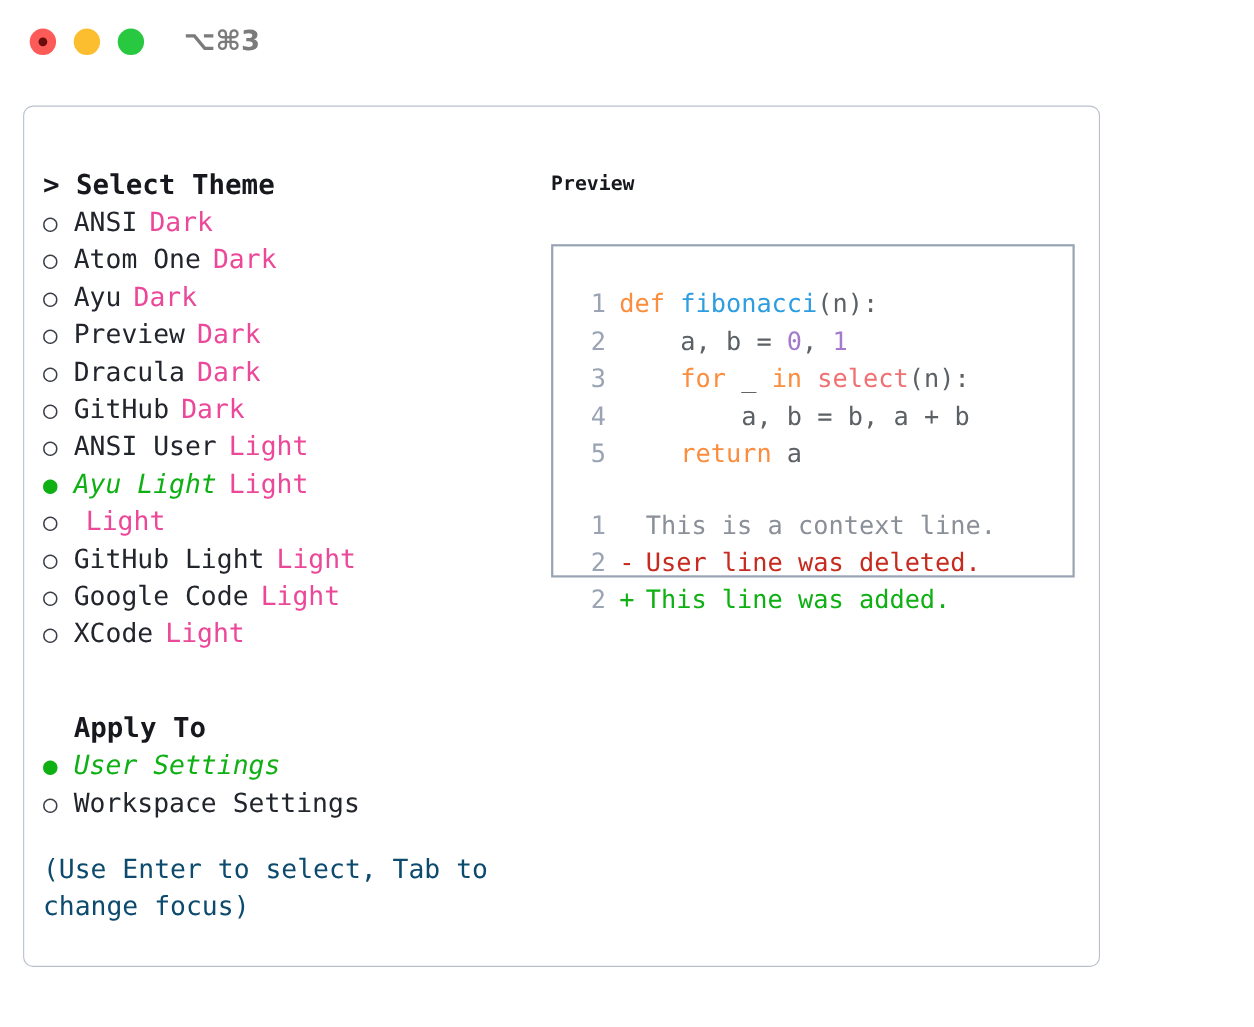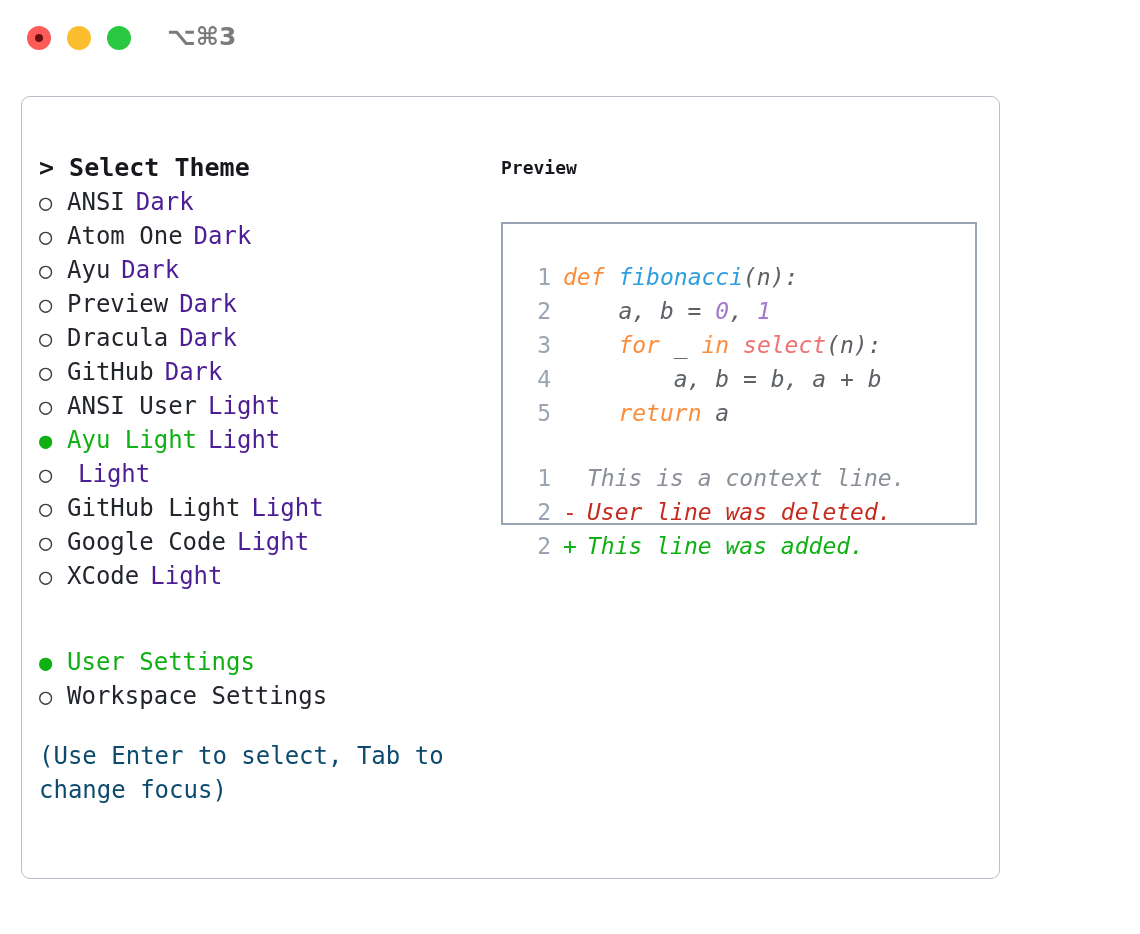--- a/index.html
+++ b/index.html
@@ -118,23 +118,23 @@
   }
   .marker {
     display: inline-block;
     width: 28px;
     flex: 0 0 28px;
     color: #3a3f47;
     font-size: 22px;
   }
   .opt-row.selected .marker { color: #0fb014; }
   .opt-label { color: #22262c; }
-  .opt-row.selected .opt-label { color: #0fb014; }
+  .opt-row.selected .opt-label { color: #0fb014; font-style: italic; }
   .opt-tag {
-    color: #4c1d95;
+    color: #ec4899;
     padding-left: 11px;
   }
 
   .spacer-lg { height: 52px; }
   .spacer-sm { height: 26px; }
 
   .hint {
     font-size: 24px;
     line-height: 34px;
     color: #0c4a6e;
@@ -174,21 +174,21 @@
     white-space: pre;
   }
   .lineno {
     display: inline-block;
     width: 30px;
     flex: 0 0 30px;
     text-align: right;
     color: #9aa4b4;
     padding-right: 12px;
   }
-  .code-text { white-space: pre; font-style: italic; }
+  .code-text { white-space: pre; }
 
   .tok-kw    { color: #fa8d3e; }
   .tok-fn    { color: #2f9ee0; }
   .tok-num   { color: #a37acc; }
   .tok-call  { color: #f07171; }
   .tok-plain { color: #5c6166; }
 
   .diff-gap { height: 31px; }
   .diff-sign {
     display: inline-block;
@@ -229,20 +229,21 @@
           <div class="opt-row"><span class="marker">○</span><span class="opt-label">ANSI User</span><span class="opt-tag">Light</span></div>
           <div class="opt-row selected"><span class="marker">●</span><span class="opt-label">Ayu Light</span><span class="opt-tag">Light</span></div>
           <div class="opt-row"><span class="marker">○</span><span class="opt-tag">Light</span></div>
           <div class="opt-row"><span class="marker">○</span><span class="opt-label">GitHub Light</span><span class="opt-tag">Light</span></div>
           <div class="opt-row"><span class="marker">○</span><span class="opt-label">Google Code</span><span class="opt-tag">Light</span></div>
           <div class="opt-row"><span class="marker">○</span><span class="opt-label">XCode</span><span class="opt-tag">Light</span></div>
         </div>
 
       <div class="spacer-lg"></div>
 
+      <div class="section-header indented">Apply To</div>
 
       <div class="opt-list" id="apply-list">
           <div class="opt-row selected"><span class="marker">●</span><span class="opt-label">User Settings</span></div>
           <div class="opt-row"><span class="marker">○</span><span class="opt-label">Workspace Settings</span></div>
         </div>
 
       <div class="spacer-sm"></div>
 
       <div class="hint">(Use Enter to select, Tab to change focus)</div>
     </div>

